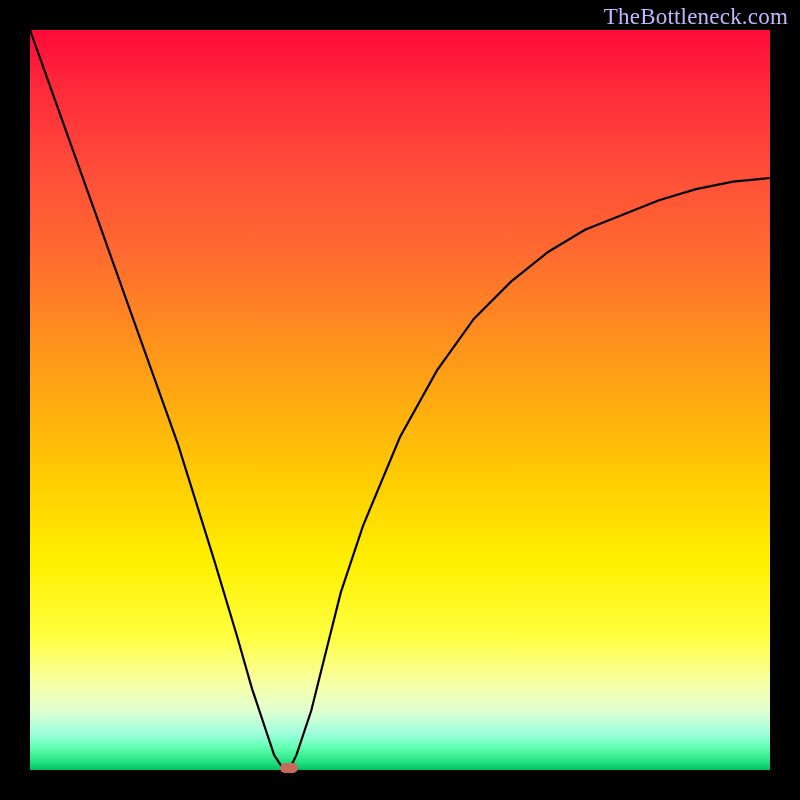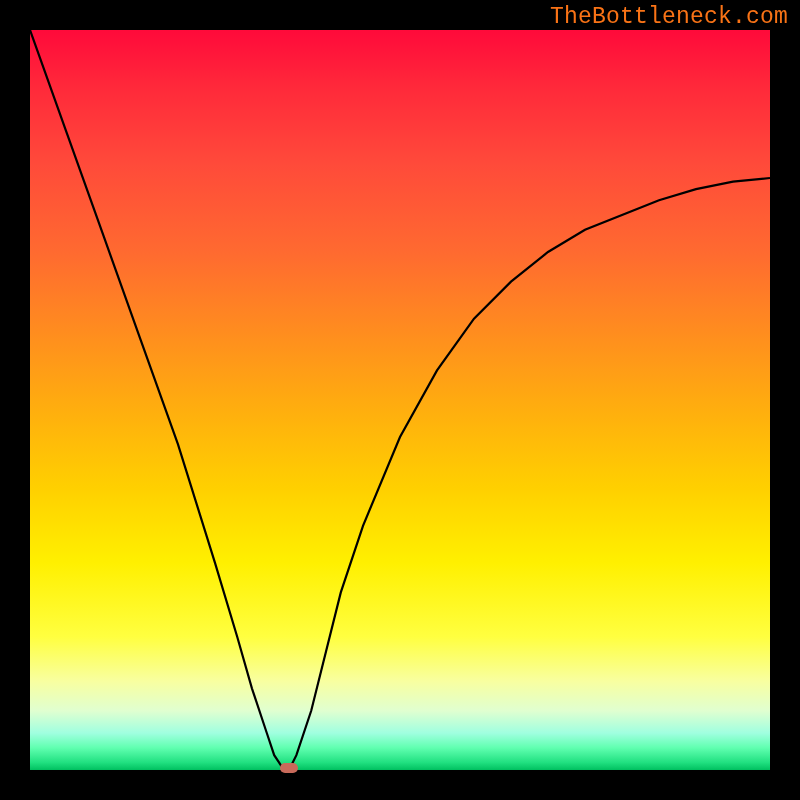--- a/index.html
+++ b/index.html
@@ -44,23 +44,23 @@
     position: absolute;
     width: 18px;
     height: 10px;
     background: #c86a5a;
     border-radius: 5px;
   }
   .watermark {
     position: absolute;
     top: 4px;
     right: 12px;
-    font-family: Liberation Mono, monospace;
+    font-family: Liberation Serif, serif;
     font-size: 23px;
-    color: #f97316;
+    color: #c4b5fd;
     font-weight: 400;
     letter-spacing: 0.2px;
   }
 </style>
 </head>
 <body>
 
 <div class="plot-area"></div>
 
 <svg class="curve" viewBox="0 0 740 740" preserveAspectRatio="none">

